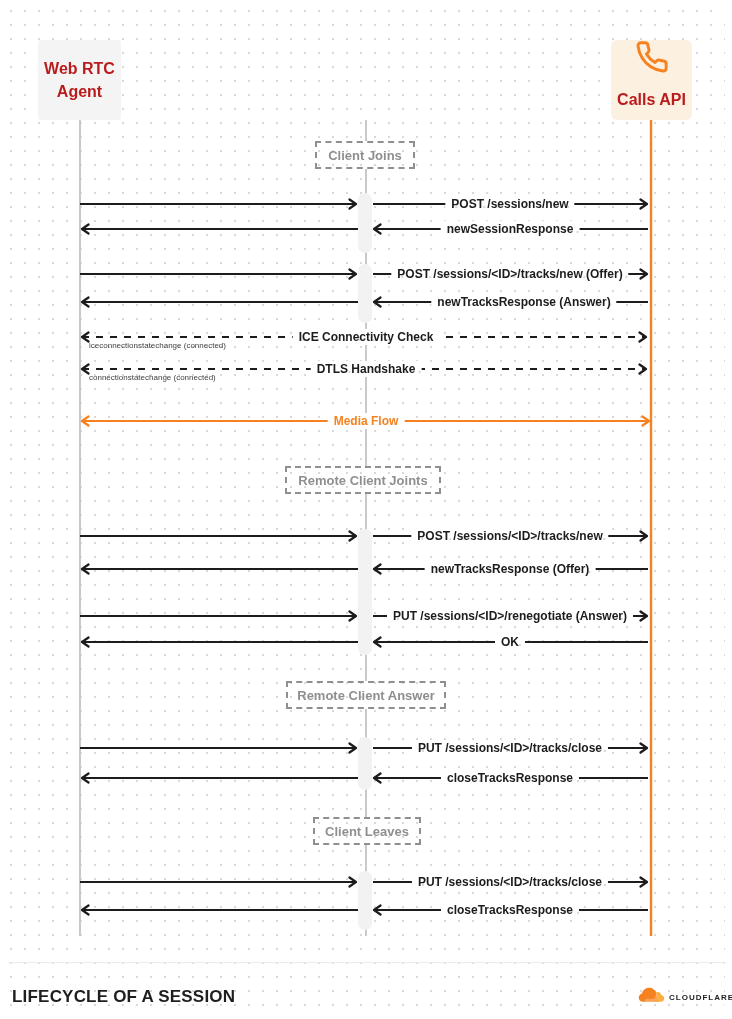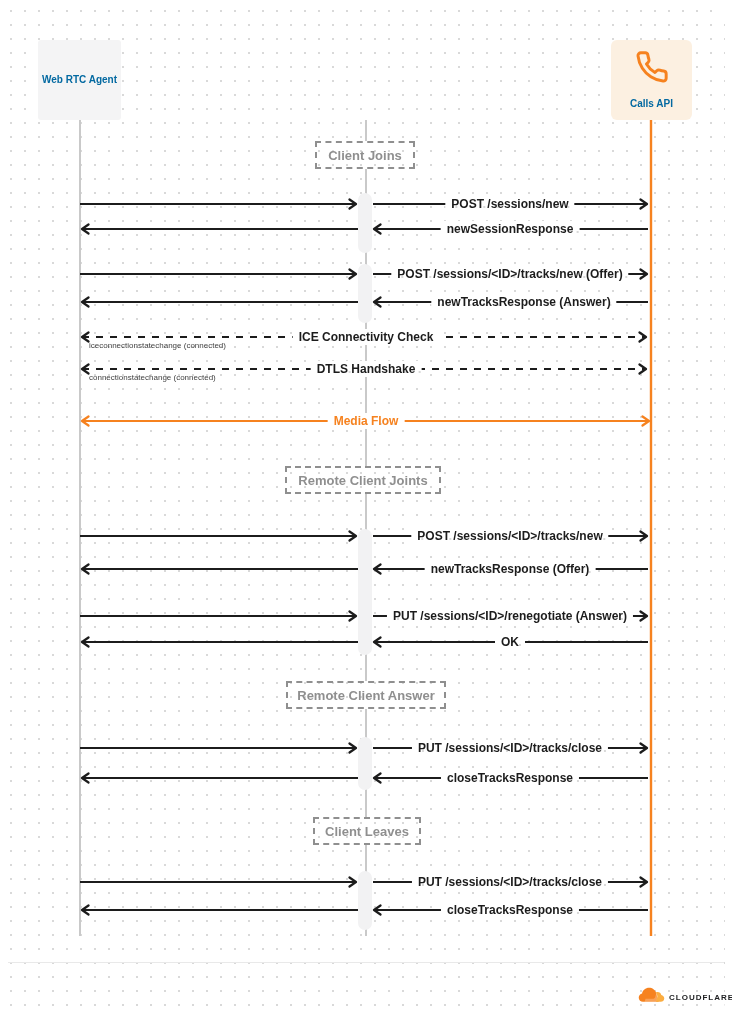--- a/index.html
+++ b/index.html
@@ -6,21 +6,21 @@
   #canvas{position:relative;width:732px;height:1019px;background:#ffffff;overflow:hidden;
           font-family:"Liberation Sans",sans-serif;}
   .dots{background-color:#ffffff;
         background-image:radial-gradient(circle,#d9d9d9 1.1px,rgba(255,255,255,0) 1.3px);
         background-size:14px 14px;background-position:4px 4px;background-attachment:fixed;}
   #dotarea{position:absolute;left:7px;top:7px;right:7px;bottom:7px;border-radius:10px;}
   svg.layer{position:absolute;left:0;top:0;z-index:1;}
   .abs{position:absolute;z-index:2;}
   
   .actor{display:flex;align-items:center;justify-content:center;text-align:center;
-         font-weight:bold;font-size:10px;line-height:1.45;color:#0369a1;
+         font-weight:bold;font-size:16px;line-height:1.45;color:#b91c1c;
          background:#f4f4f5;border-radius:3px;}
   .actor.calls{background:#fcf0e1;border-radius:6px;flex-direction:column;justify-content:flex-end;
                padding-bottom:9px;box-sizing:border-box;}
   .actor.calls .phone{margin-bottom:8px;}
   
   .seclabel{display:flex;align-items:center;justify-content:center;text-align:center;
             border:2px dashed #8f8f8f;color:#8f8f8f;font-weight:bold;font-size:13px;
             white-space:nowrap;box-sizing:border-box;}
   
   .msg{transform:translate(-50%,-50%);white-space:nowrap;font-weight:bold;font-size:12px;
@@ -163,20 +163,21 @@
   <div class="abs msg dots" style="left:510px;top:642px;">OK</div>
   <div class="abs msg dots" style="left:510px;top:748px;">PUT /sessions/&lt;ID&gt;/tracks/close</div>
   <div class="abs msg dots" style="left:510px;top:778px;">closeTracksResponse</div>
   <div class="abs msg dots" style="left:510px;top:882px;">PUT /sessions/&lt;ID&gt;/tracks/close</div>
   <div class="abs msg dots" style="left:510px;top:910px;">closeTracksResponse</div>
 
   <div class="abs note" style="left:89px;top:341px;">iceconnectionstatechange (connected)</div>
   <div class="abs note" style="left:89px;top:373px;">connectionstatechange (connected)</div>
 
   <div id="footer-divider"></div>
+  <div class="abs" id="page-title" style="left:12px;top:987px;">LIFECYCLE OF A SESSION</div>
   <div class="abs" id="brand" style="left:636px;top:985px;">
     <span>
       <svg width="30" height="20" viewBox="0 0 32 22">
         <path d="M24.5 18.5 H7.2 c-2.6 0-4.7-2.1-4.7-4.6 0-2.2 1.6-4.1 3.7-4.5 C6.7 5.7 10 3 13.9 3c3.6 0 6.7 2.3 7.7 5.6" fill="#f6821f"></path>
         <path d="M21.4 8.2 c.5-.3 1.2-.5 1.9-.5 2 0 3.7 1.4 4 3.3 1.9.3 3.3 1.9 3.3 3.8 0 2.1-1.8 3.7-3.9 3.7 h-5.3 l1.4-5.1 c.3-1 .1-2-.5-2.8z" fill="#fbad41"></path>
         <path d="M22.6 10.4 c.6.7.8 1.7.5 2.7 l-1.5 5.4 H9 l1-3.4 h8.2 c1 0 2-.7 2.3-1.7 l.9-3z" fill="#ffffff" opacity="0.25"></path>
       </svg>
     </span>
     <span class="brand-text">CLOUDFLARE</span>
   </div>

